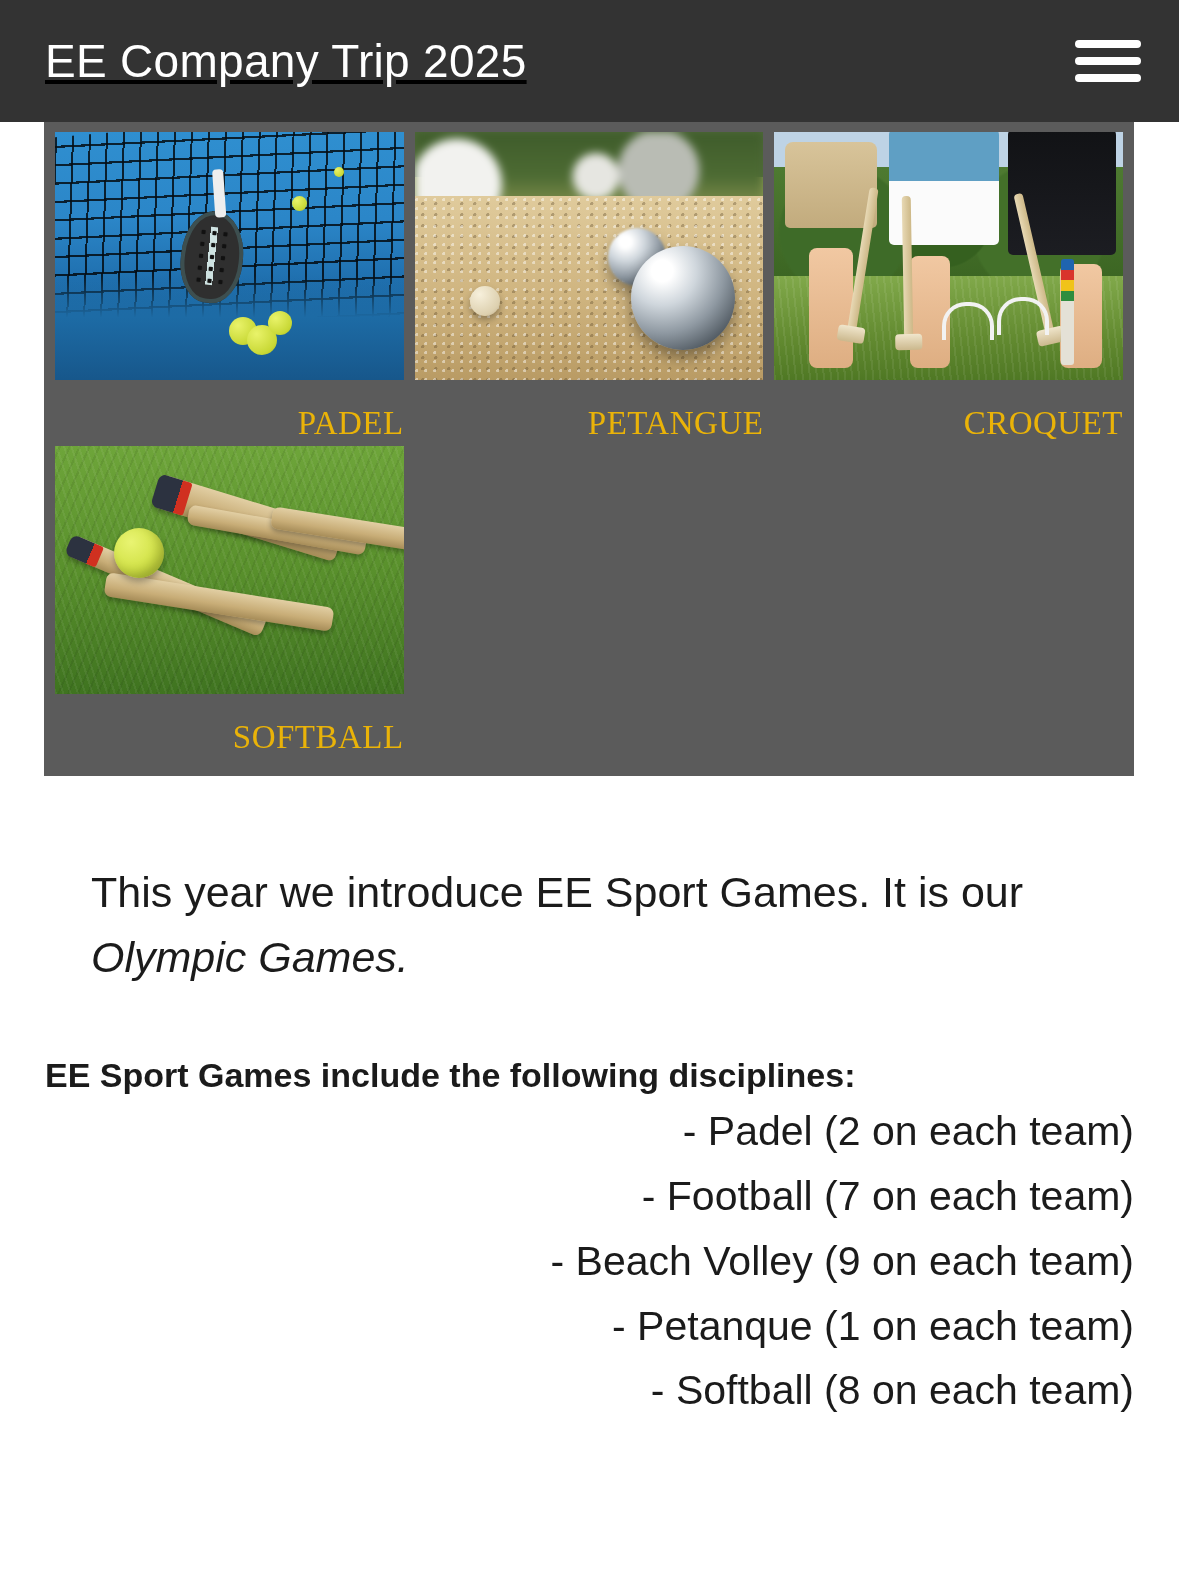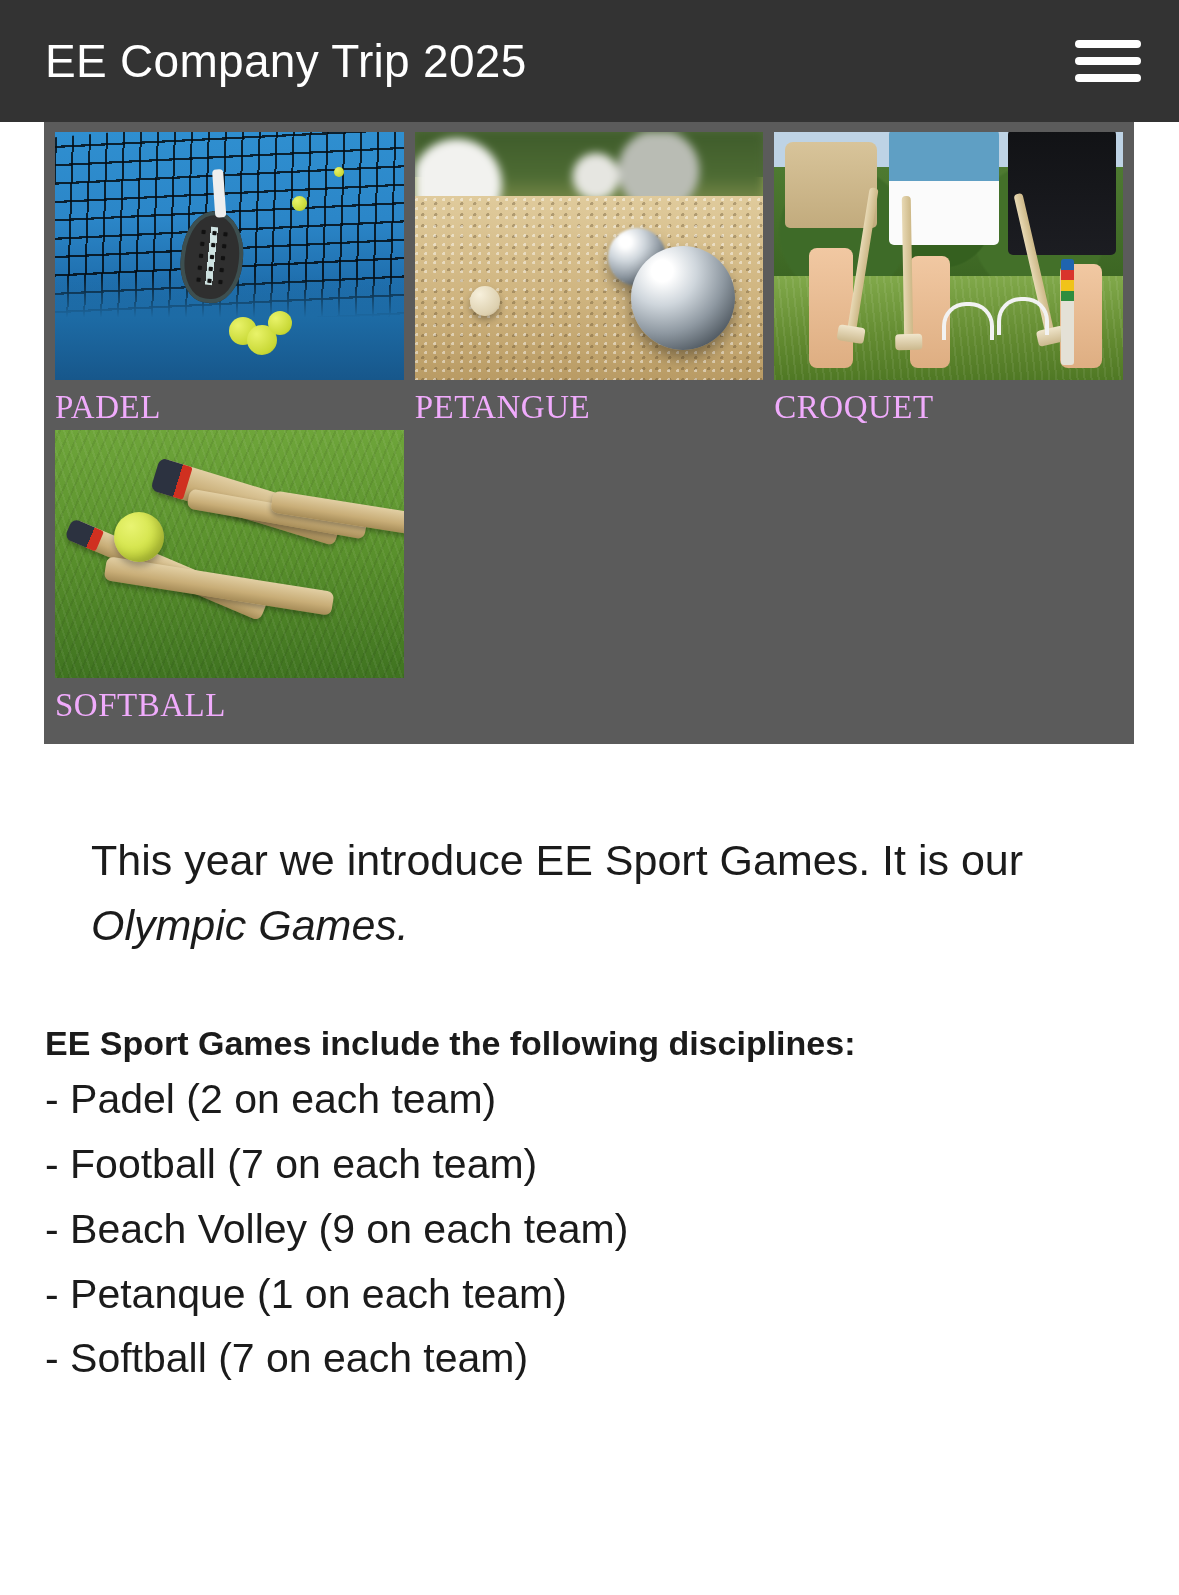--- a/index.html
+++ b/index.html
@@ -12,20 +12,21 @@
   }
 
   
   .site-header {
     height: 122px;
     background: #333333;
     display: flex;
     align-items: center;
     justify-content: space-between;
     padding: 0 38px 0 45px;
+    text-decoration: underline;
   }
   .site-title {
     color: #ffffff;
     font-size: 46px;
     font-weight: 400;
     letter-spacing: 0.3px;
     line-height: 1;
   }
   .hamburger {
     width: 66px;
@@ -57,24 +58,24 @@
   .tile { display: flex; flex-direction: column; }
   .photo {
     width: 100%;
     height: 248px;
     position: relative;
     overflow: hidden;
     background: #888;
   }
   .caption {
     font-family: "Liberation Serif", serif;
-    color: #f0abfc;
+    color: #eab308;
     font-size: 33px;
-    text-align: left;
-    padding-top: 11px;
+    text-align: right;
+    padding-top: 27px;
     line-height: 1;
     letter-spacing: 0.5px;
   }
 
   
   .ph-padel {
     background:
       linear-gradient(180deg, #2f8fd0 0%, #2b86c8 35%, #1f6fae 60%, #1a5f98 100%);
   }
   .ph-padel::before {
@@ -387,21 +388,21 @@
     font-weight: 400;
     margin-left: 46px;
   }
   .intro em { font-style: italic; }
   .disc-heading {
     font-size: 34px;
     line-height: 1.42;
     font-weight: 700;
     margin-top: 62px;
   }
-  .disc-list { list-style: none; }
+  .disc-list { list-style: none; text-align: right; }
   .disc-list li {
     font-size: 41px;
     line-height: 1.58;
     font-weight: 400;
     white-space: nowrap;
   }
 </style>
 </head>
 <body>
 
@@ -478,15 +479,15 @@
 <main class="content">
   <p class="intro"><span>This year we introduce EE Sport Games. It is our </span><em>Olympic Games.</em></p>
 
   <p class="disc-heading">EE Sport Games include the following disciplines:</p>
 
   <ul class="disc-list">
     <li>- Padel (2 on each team)</li>
     <li>- Football (7 on each team)</li>
     <li>- Beach Volley (9 on each team)</li>
     <li>- Petanque (1 on each team)</li>
-    <li>- Softball (7 on each team)</li>
+    <li>- Softball (8 on each team)</li>
   </ul>
 </main>
 
 </body></html>

